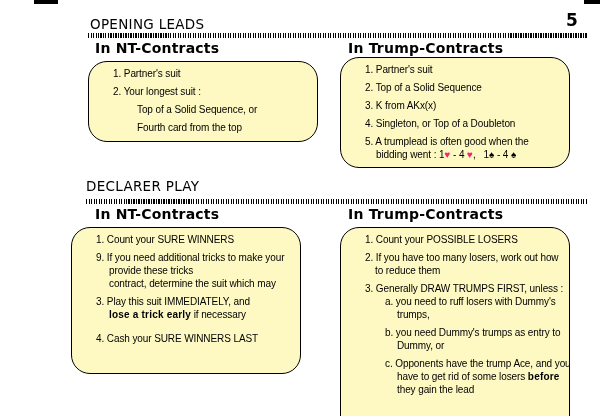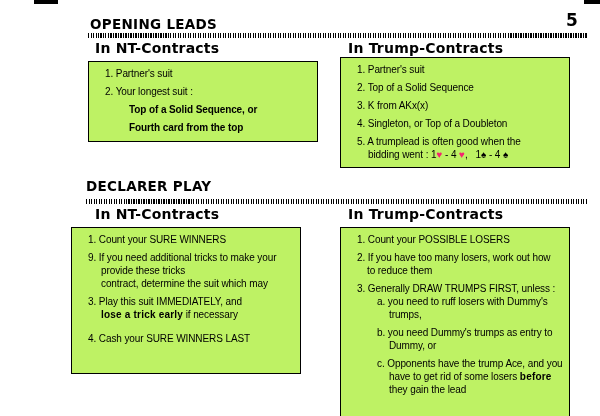--- a/index.html
+++ b/index.html
@@ -7,43 +7,43 @@
     position:relative; width:600px; height:416px;
     background:#ffffff; overflow:hidden;
     font-family:"Liberation Sans", sans-serif; color:#000;
   }
   .corner-mark { position:absolute; top:0; height:4px; background:#000; }
   .page-num {
     position:absolute; font-weight:bold; font-size:17px;
     font-family:"DejaVu Sans", sans-serif; letter-spacing:1px;
   }
   .sec-title {
-    position:absolute; font-weight:bold; font-size:13.5px;
+    position:absolute; font-weight:normal; font-size:13.5px;
     font-family:"DejaVu Sans", sans-serif; letter-spacing:0.3px; white-space:pre;
   }
   .hatch {
     position:absolute; height:5px;
     background:repeating-linear-gradient(90deg, #000 0 1px, #fff 1px 2.5px);
   }
   .col-heading {
     position:absolute; font-weight:bold; font-size:14px;
     font-family:"DejaVu Sans", sans-serif; white-space:pre;
     border-bottom:2px solid #8b5cf6; padding-bottom:14px; letter-spacing:0.2px;
   }
   .tipbox {
-    position:absolute; border:1.5px solid #000; border-radius:0;
-    background:#bef264; box-sizing:border-box; padding:5px 4px 0 16px;
+    position:absolute; border:1.5px solid #000; border-radius:19px;
+    background:#fef9c3; box-sizing:border-box; padding:5px 4px 0 24px;
   }
   .ln {
     white-space:pre; font-size:10px; line-height:13px;
     letter-spacing:-0.1px; font-family:"Liberation Sans", sans-serif;
   }
   .g5  { margin-top:5px; }
   .g11 { margin-top:11px; }
-  .ind24 { margin-left:24px;font-weight:bold; }
+  .ind24 { margin-left:24px; }
   .ind11 { margin-left:11px; }
   .ind13 { margin-left:13px; }
   .ind10 { margin-left:10px; }
   .ind20 { margin-left:20px; }
   .ind32 { margin-left:32px; }
   .b { font-weight:bold; letter-spacing:0.2px; }
   .heart { color:var(--heart,#f4256f); }
   .spade { color:#000; }
 </style>
 </head>

